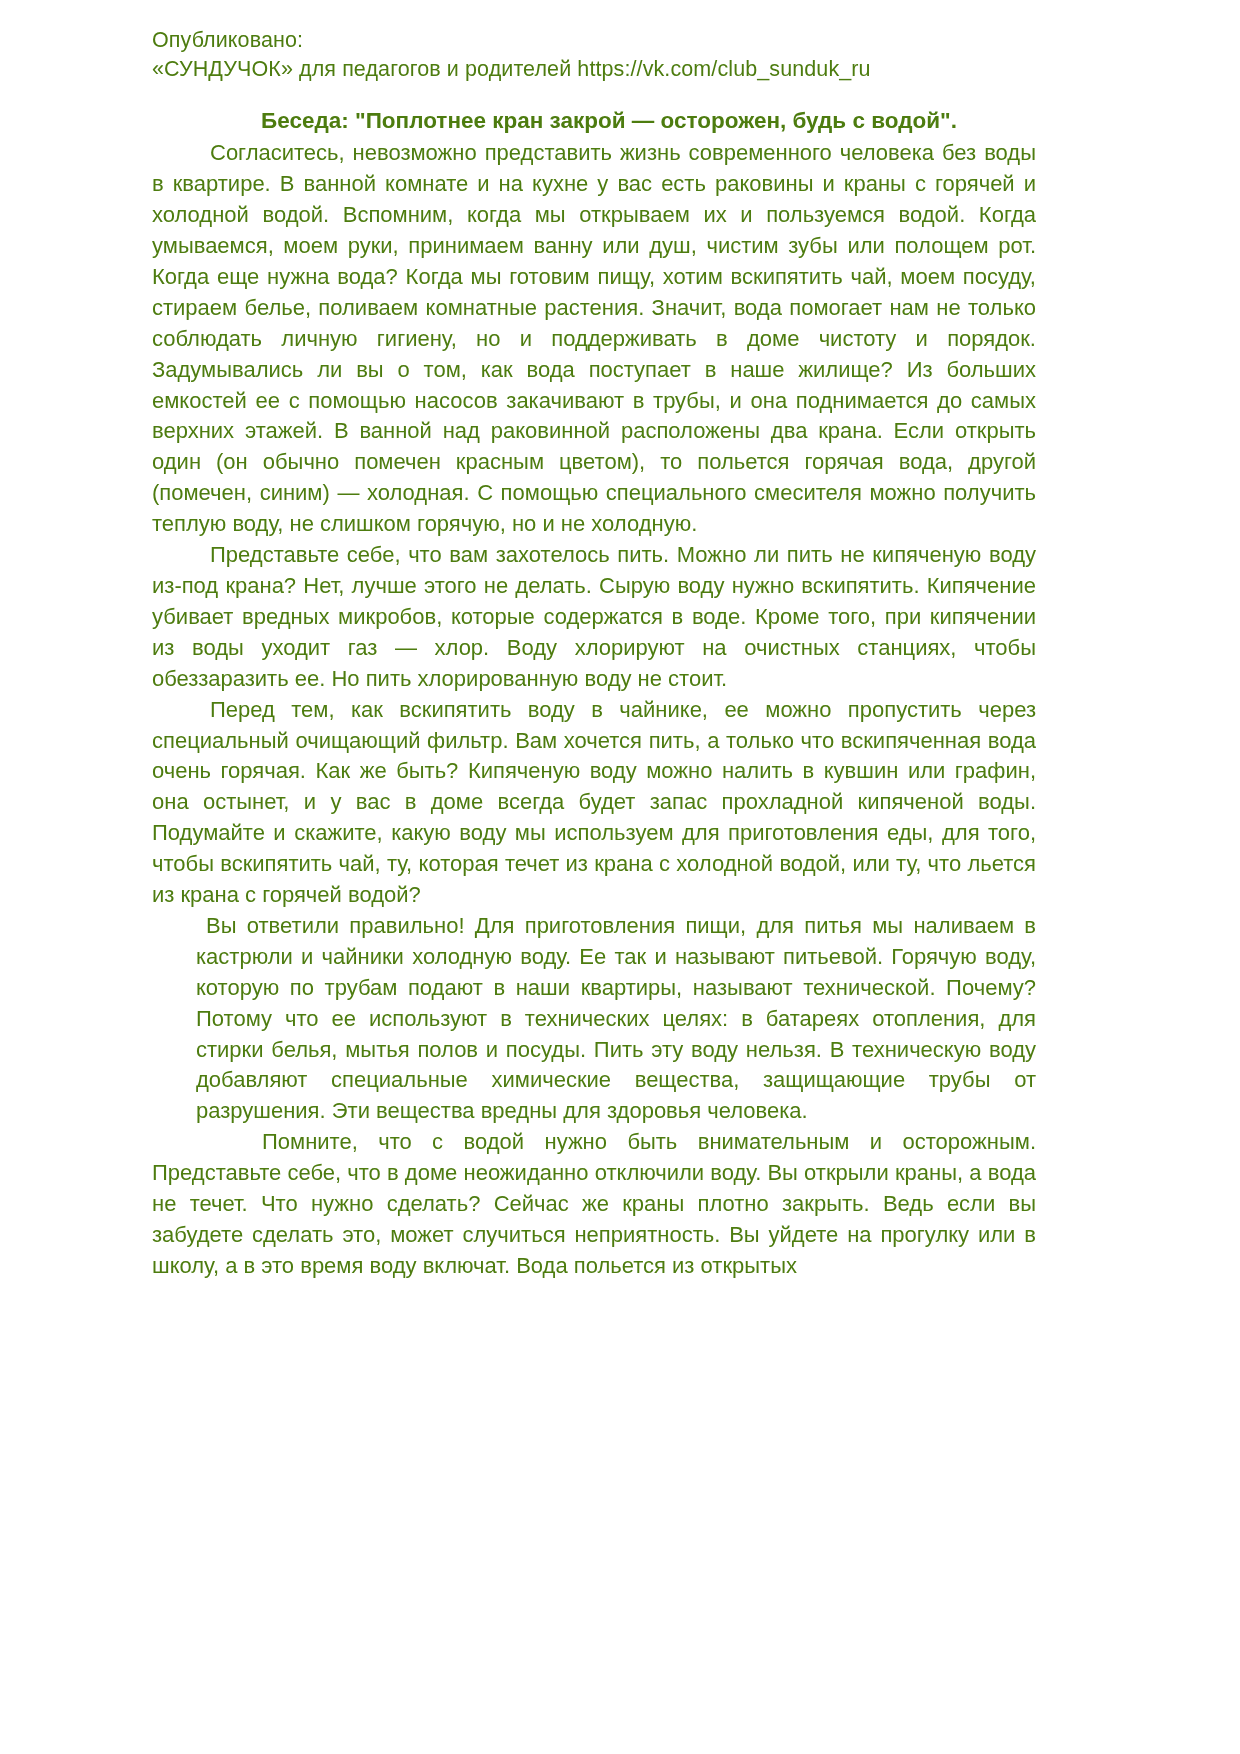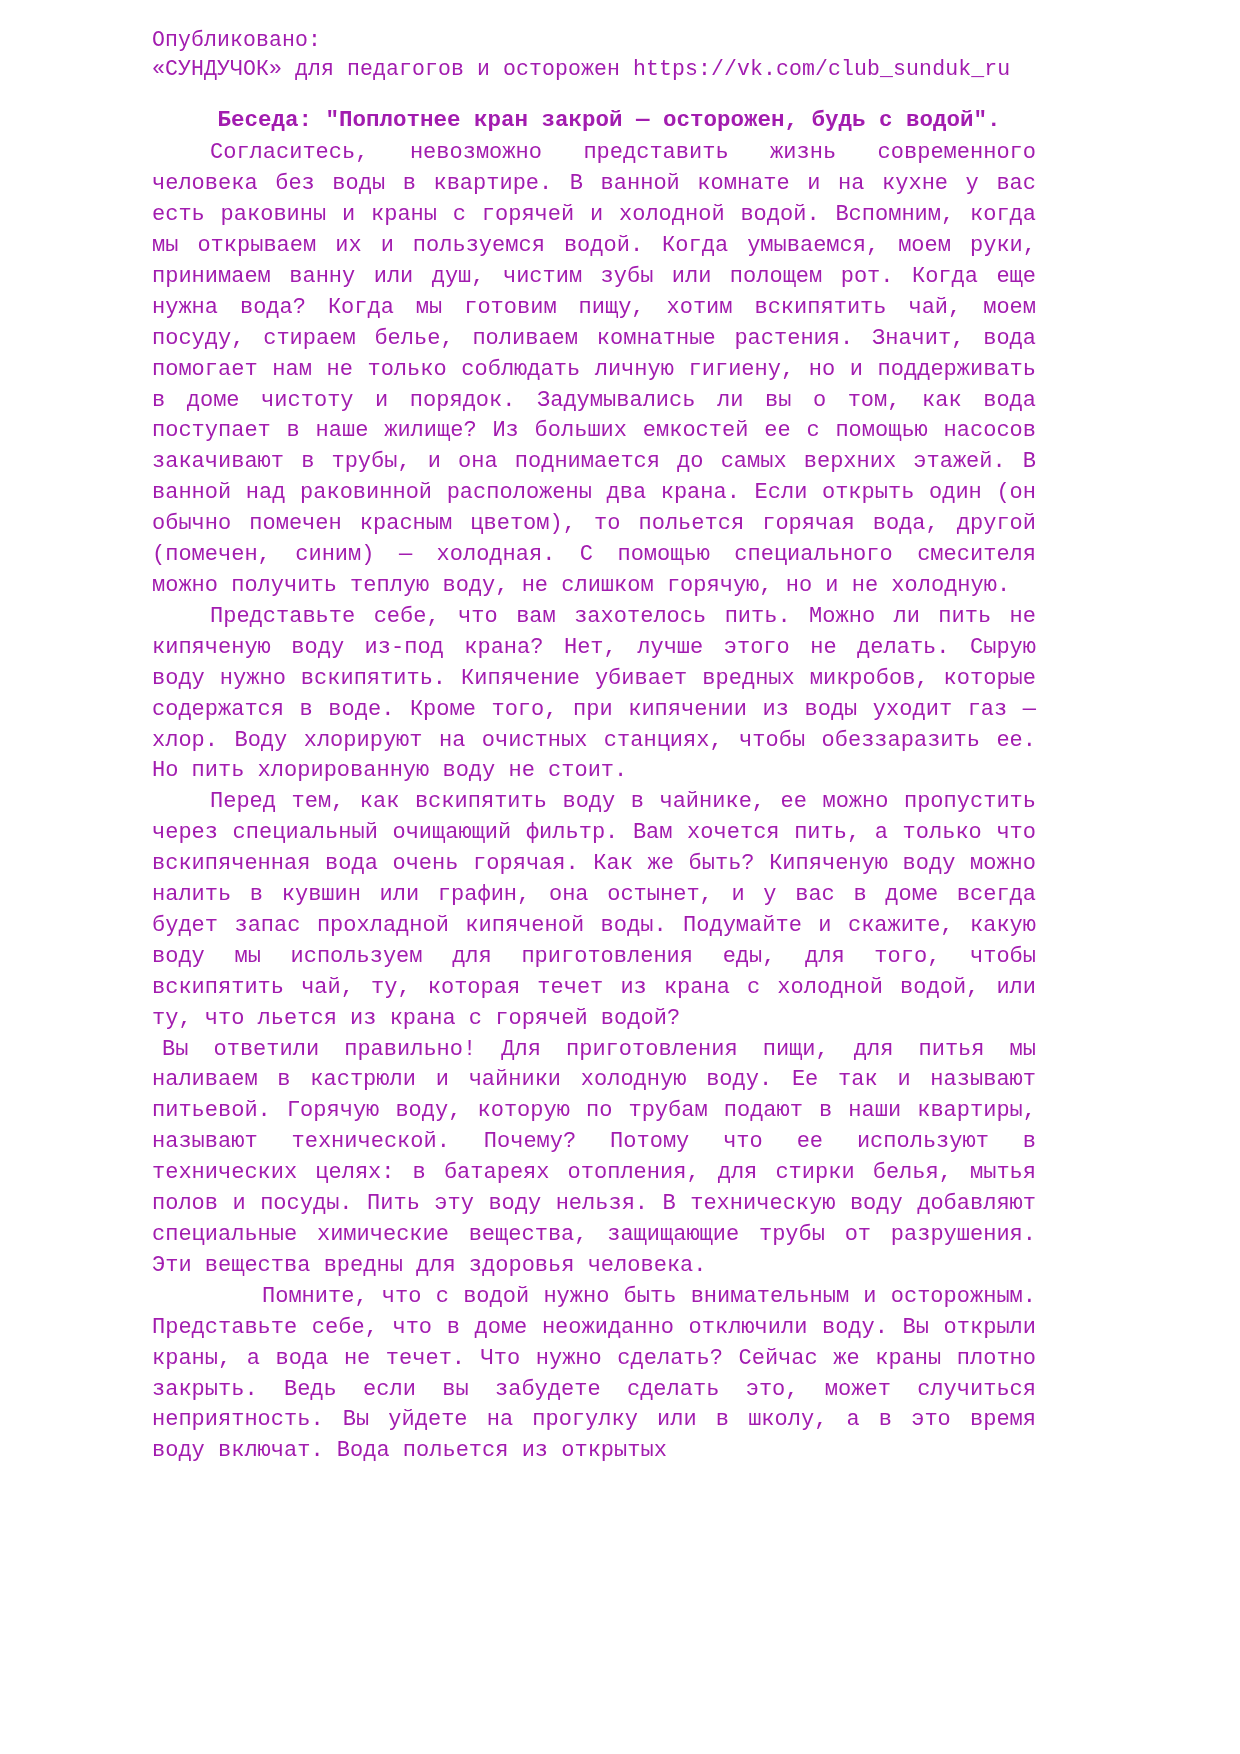--- a/index.html
+++ b/index.html
@@ -9,22 +9,22 @@
     background: #ffffff;
   }
   .page {
     position: relative;
     width: 1240px;
     height: 1754px;
     box-sizing: border-box;
     background: #ffffff;
     margin: 0 auto;
     overflow: hidden;
-    font-family: Liberation Mono, monospace;
-    color: #a21caf;
+    font-family: Liberation Sans, sans-serif;
+    color: #4d7c0f;
   }
   .content {
     position: absolute;
     left: 152px;
     top: 26px;
     width: 884px;
   }
 
   
   .doc-header {
@@ -53,33 +53,33 @@
   
   .para {
     font-size: 22px;
     line-height: 1.405;
     text-align: justify;
     text-justify: inter-word;
     margin: 0;
     hyphens: none;
   }
   .para.indent  { text-indent: 58px; }
-  .para.indent-sm { text-indent: 10px; }
+  .para.indent-sm { text-indent: 10px; margin-left: 44px; }
   .para.indent-lg { text-indent: 110px; }
   .para.noindent { text-indent: 0; }
 </style>
 </head>
 <body>
 
 <div class="page">
   <div class="content">
 
     <div class="doc-header">
       <span class="hline">Опубликовано:</span>
-      <span class="hline">«СУНДУЧОК» для педагогов и осторожен https://vk.com/club_sunduk_ru</span>
+      <span class="hline">«СУНДУЧОК» для педагогов и родителей https://vk.com/club_sunduk_ru</span>
     </div>
 
     <h1 class="doc-title">Беседа: "Поплотнее кран закрой — осторожен, будь с водой".</h1>
 
 
     <p class="para indent">Согласитесь, невозможно представить жизнь современного человека без воды в квартире. В ванной комнате и на кухне у вас есть раковины и краны с горячей и холодной водой. Вспомним, когда мы открываем их и пользуемся водой. Когда умываемся, моем руки, принимаем ванну или душ, чистим зубы или полощем рот. Когда еще нужна вода? Когда мы готовим пищу, хотим вскипятить чай, моем посуду, стираем белье, поливаем комнатные растения. Значит, вода помогает нам не только соблюдать личную гигиену, но и поддерживать в доме чистоту и порядок. Задумывались ли вы о том, как вода поступает в наше жилище? Из больших емкостей ее с помощью насосов закачивают в трубы, и она поднимается до самых верхних этажей. В ванной над раковинной расположены два крана. Если открыть один (он обычно помечен красным цветом), то польется горячая вода, другой (помечен, синим) — холодная. С помощью специального смесителя можно получить теплую воду, не слишком горячую, но и не холодную.</p>
 
     <p class="para indent">Представьте себе, что вам захотелось пить. Можно ли пить не кипяченую воду из-под крана? Нет, лучше этого не делать. Сырую воду нужно вскипятить. Кипячение убивает вредных микробов, которые содержатся в воде. Кроме того, при кипячении из воды уходит газ — хлор. Воду хлорируют на очистных станциях, чтобы обеззаразить ее. Но пить хлорированную воду не стоит.</p>
 
     <p class="para indent">Перед тем, как вскипятить воду в чайнике, ее можно пропустить через специальный очищающий фильтр. Вам хочется пить, а только что вскипяченная вода очень горячая. Как же быть? Кипяченую воду можно налить в кувшин или графин, она остынет, и у вас в доме всегда будет запас прохладной кипяченой воды.    Подумайте и скажите, какую воду мы используем для приготовления еды, для того, чтобы вскипятить чай, ту, которая течет из крана с холодной водой, или ту, что льется из крана с горячей водой?</p>

